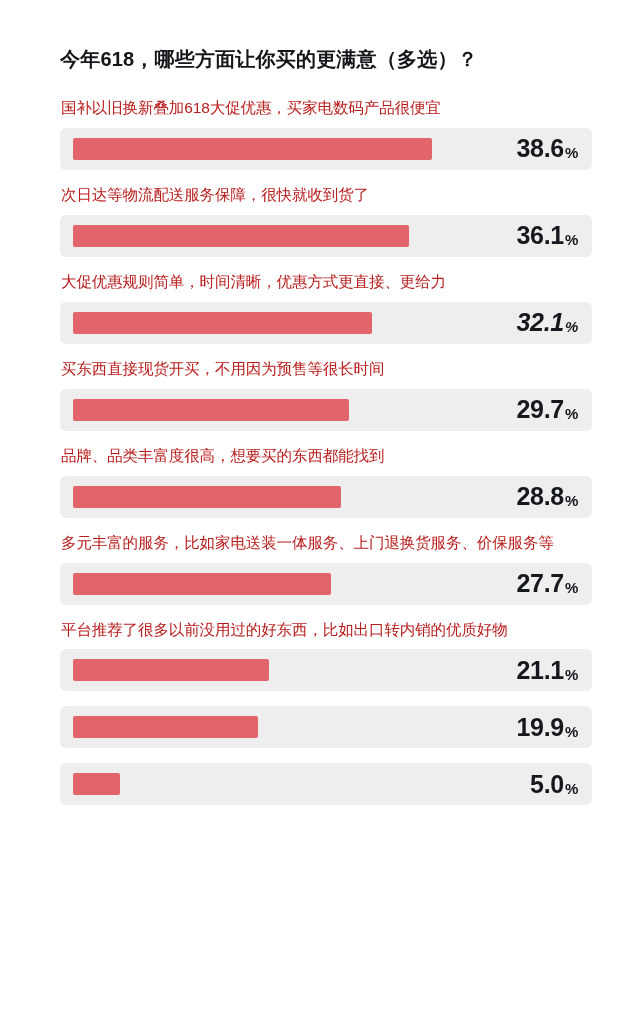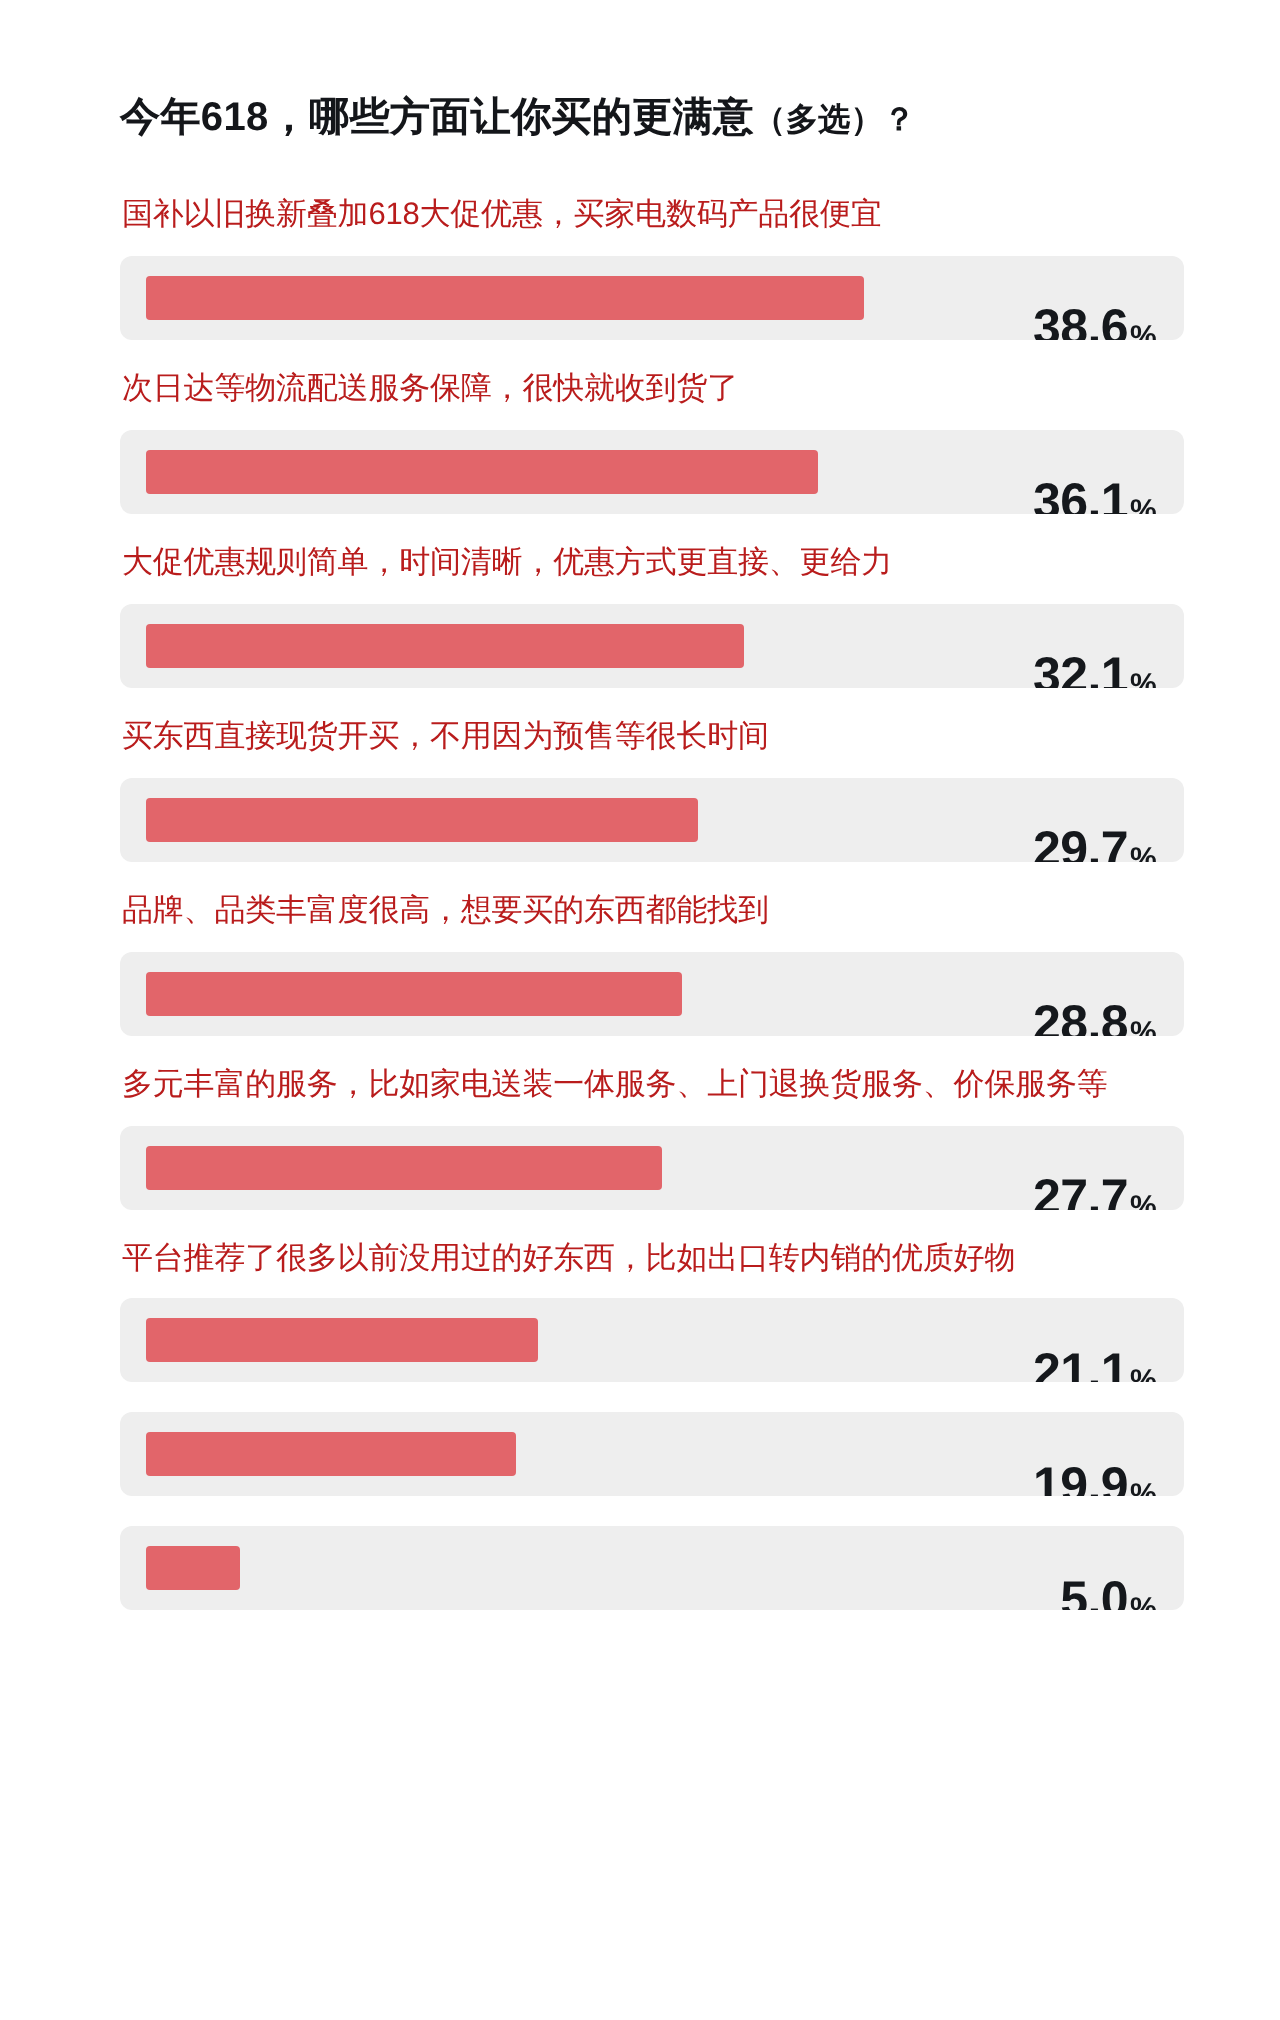--- a/index.html
+++ b/index.html
@@ -24,21 +24,21 @@
   .title {
     font-size: 20px;
     font-weight: bold;
     letter-spacing: 0.2px;
     color: #14161a;
     margin: 0 0 26px 0;
     line-height: 1.3;
     white-space: nowrap;
   }
   .title .sub {
-    font-size: 16px;
+    font-size: 20px;
     font-weight: bold;
   }
   .chart {
     display: block;
   }
   .row {
     margin-bottom: 15px;
   }
   .row-label {
     font-size: 15.5px;
@@ -59,21 +59,21 @@
     position: absolute;
     left: 13px;
     top: 10px;
     height: 22px;
     background: #e2656a;
     border-radius: 2px;
   }
   .value {
     position: absolute;
     right: 14px;
-    top: 16px;
+    top: 0;
     height: 42px;
     display: flex;
     align-items: center;
     font-weight: bold;
     color: #15181c;
     letter-spacing: -0.3px;
   }
   .value .num {
     font-size: 25px;
     line-height: 1;
@@ -111,21 +111,21 @@
         <div class="track" style="background: rgb(238, 238, 238);">
           <div class="fill" style="background: rgb(226, 101, 106); width: 336px;"></div>
           <div class="value">
             <span class="num">36.1</span>
             <span class="pct">%</span>
           </div>
         </div>
       </div>
       <div class="row">
         <div class="row-label">大促优惠规则简单，时间清晰，优惠方式更直接、更给力</div>
-        <div class="track" style="background: rgb(238, 238, 238);">
+        <div class="track" style="background: rgb(238, 238, 238); font-style: italic;">
           <div class="fill" style="background: rgb(226, 101, 106); width: 299px;"></div>
           <div class="value">
             <span class="num">32.1</span>
             <span class="pct">%</span>
           </div>
         </div>
       </div>
       <div class="row">
         <div class="row-label">买东西直接现货开买，不用因为预售等很长时间</div>
         <div class="track" style="background: rgb(238, 238, 238);">

